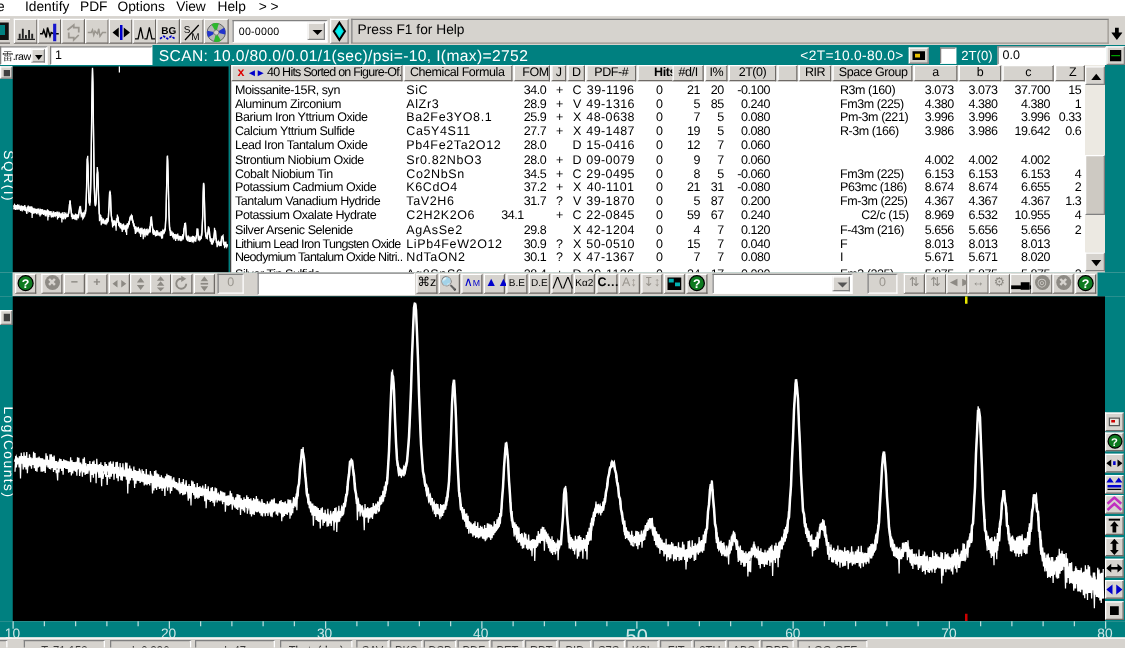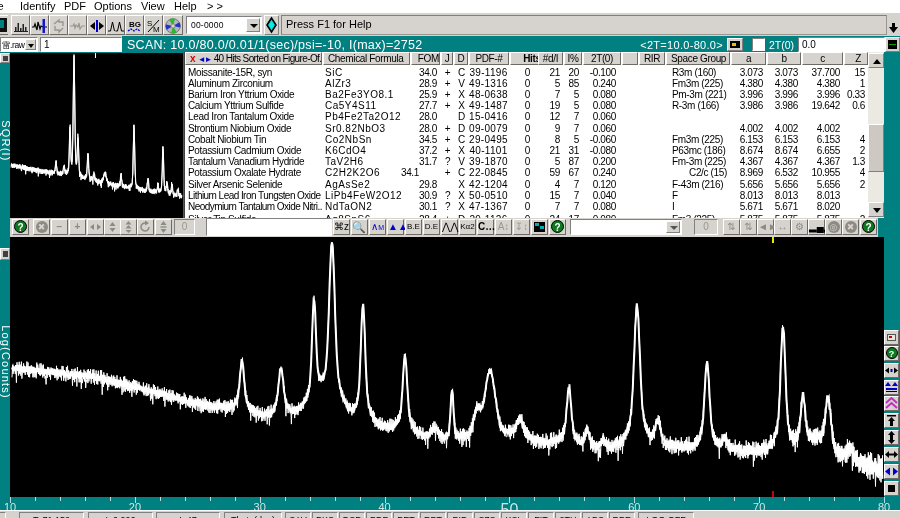--- a/index.html
+++ b/index.html
@@ -404,21 +404,21 @@
         <span style="left:582px;width:31px;text-align:right;">8.013</span>
         <span style="left:617px;width:38px;text-align:right;">8.013</span>
         <span style="left:659px;width:21px;text-align:right;"></span>
       </div>
 <div class="trow" style="top:148.89999999999998px;">
         <span style="left:3px;width:134px;overflow:hidden;letter-spacing:-0.55px;">Neodymium Tantalum Oxide Nitri...</span>
         <span style="left:140px;letter-spacing:0.5px;">NdTaON2</span>
         <span style="left:226px;width:26px;text-align:right;">30.1</span>
         <span style="left:256px;width:13px;text-align:center;">?</span>
         <span style="left:269px;width:15px;text-align:center;">X</span>
-        <span style="left:284px;width:39px;text-align:center;letter-spacing:0.3px;">47-1367</span>
+        <span style="left:284px;width:39px;text-align:left;letter-spacing:0.3px;">47-1367</span>
         <span style="left:325px;width:20px;text-align:right;">0</span>
         <span style="left:353px;width:22px;text-align:right;">7</span>
         <span style="left:379px;width:15px;text-align:right;">7</span>
         <span style="left:398px;width:33px;text-align:right;">0.080</span>
         <span style="left:481px;width:61px;text-align:left;padding-left:6px;">I</span>
         <span style="left:546px;width:32px;text-align:right;">5.671</span>
         <span style="left:582px;width:31px;text-align:right;">5.671</span>
         <span style="left:617px;width:38px;text-align:right;">8.020</span>
         <span style="left:659px;width:21px;text-align:right;"></span>
       </div>

